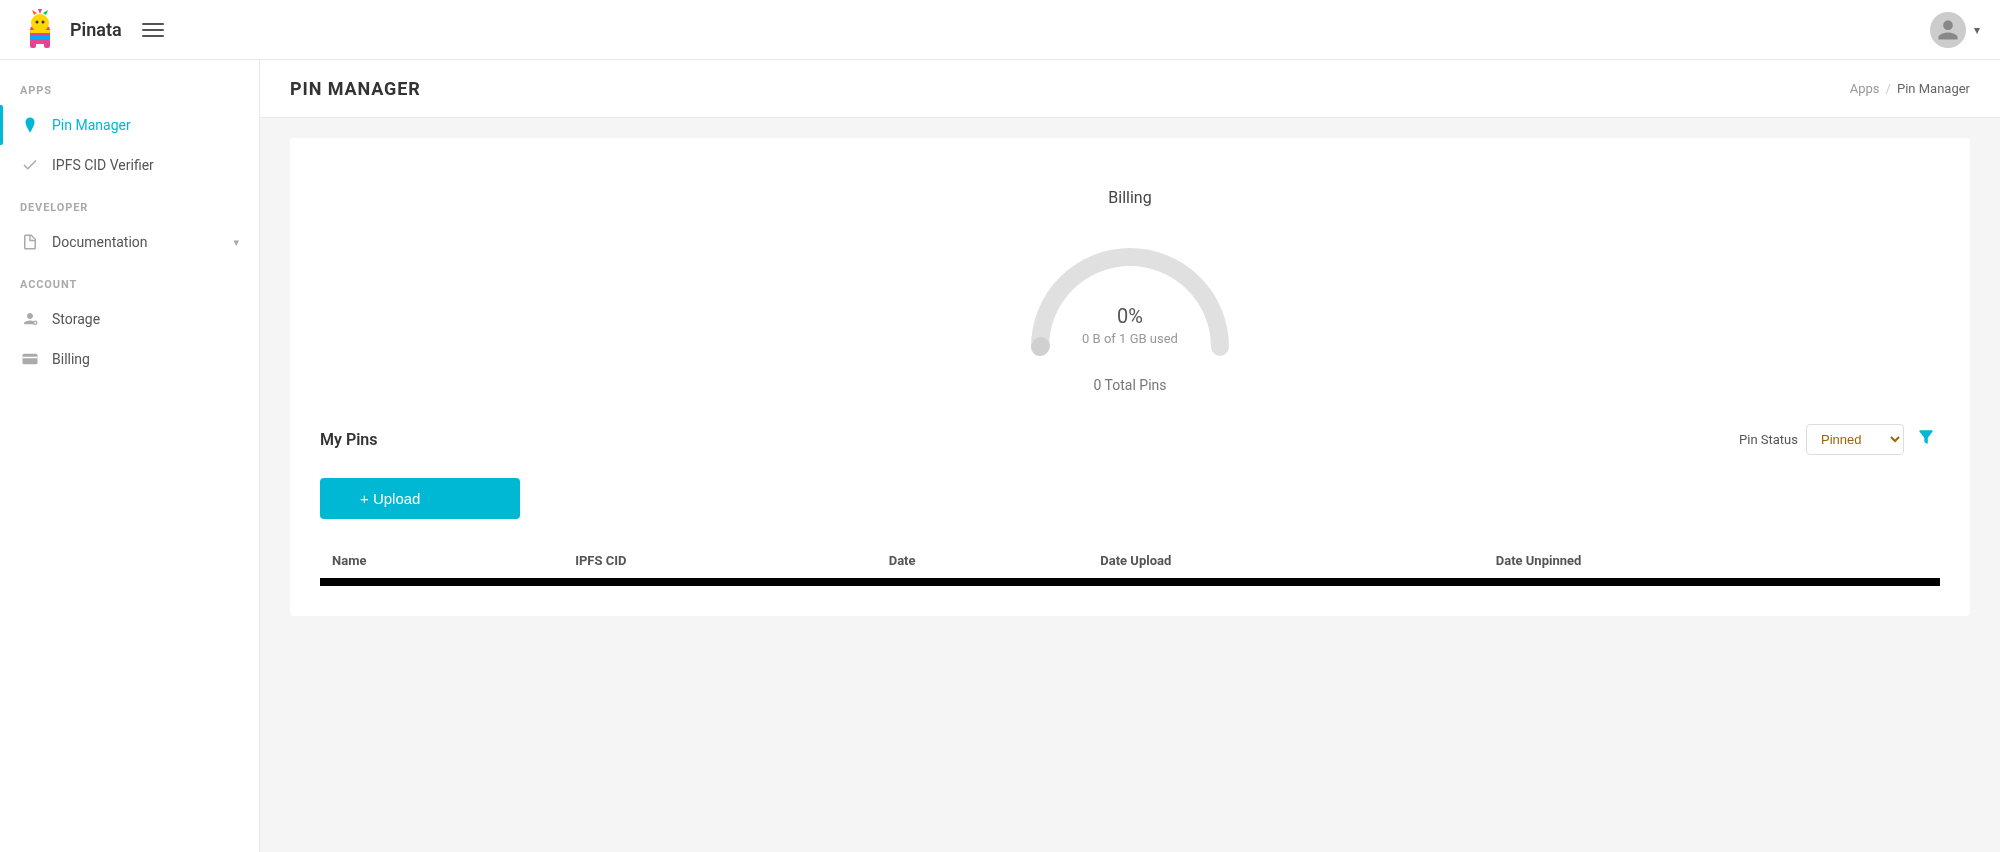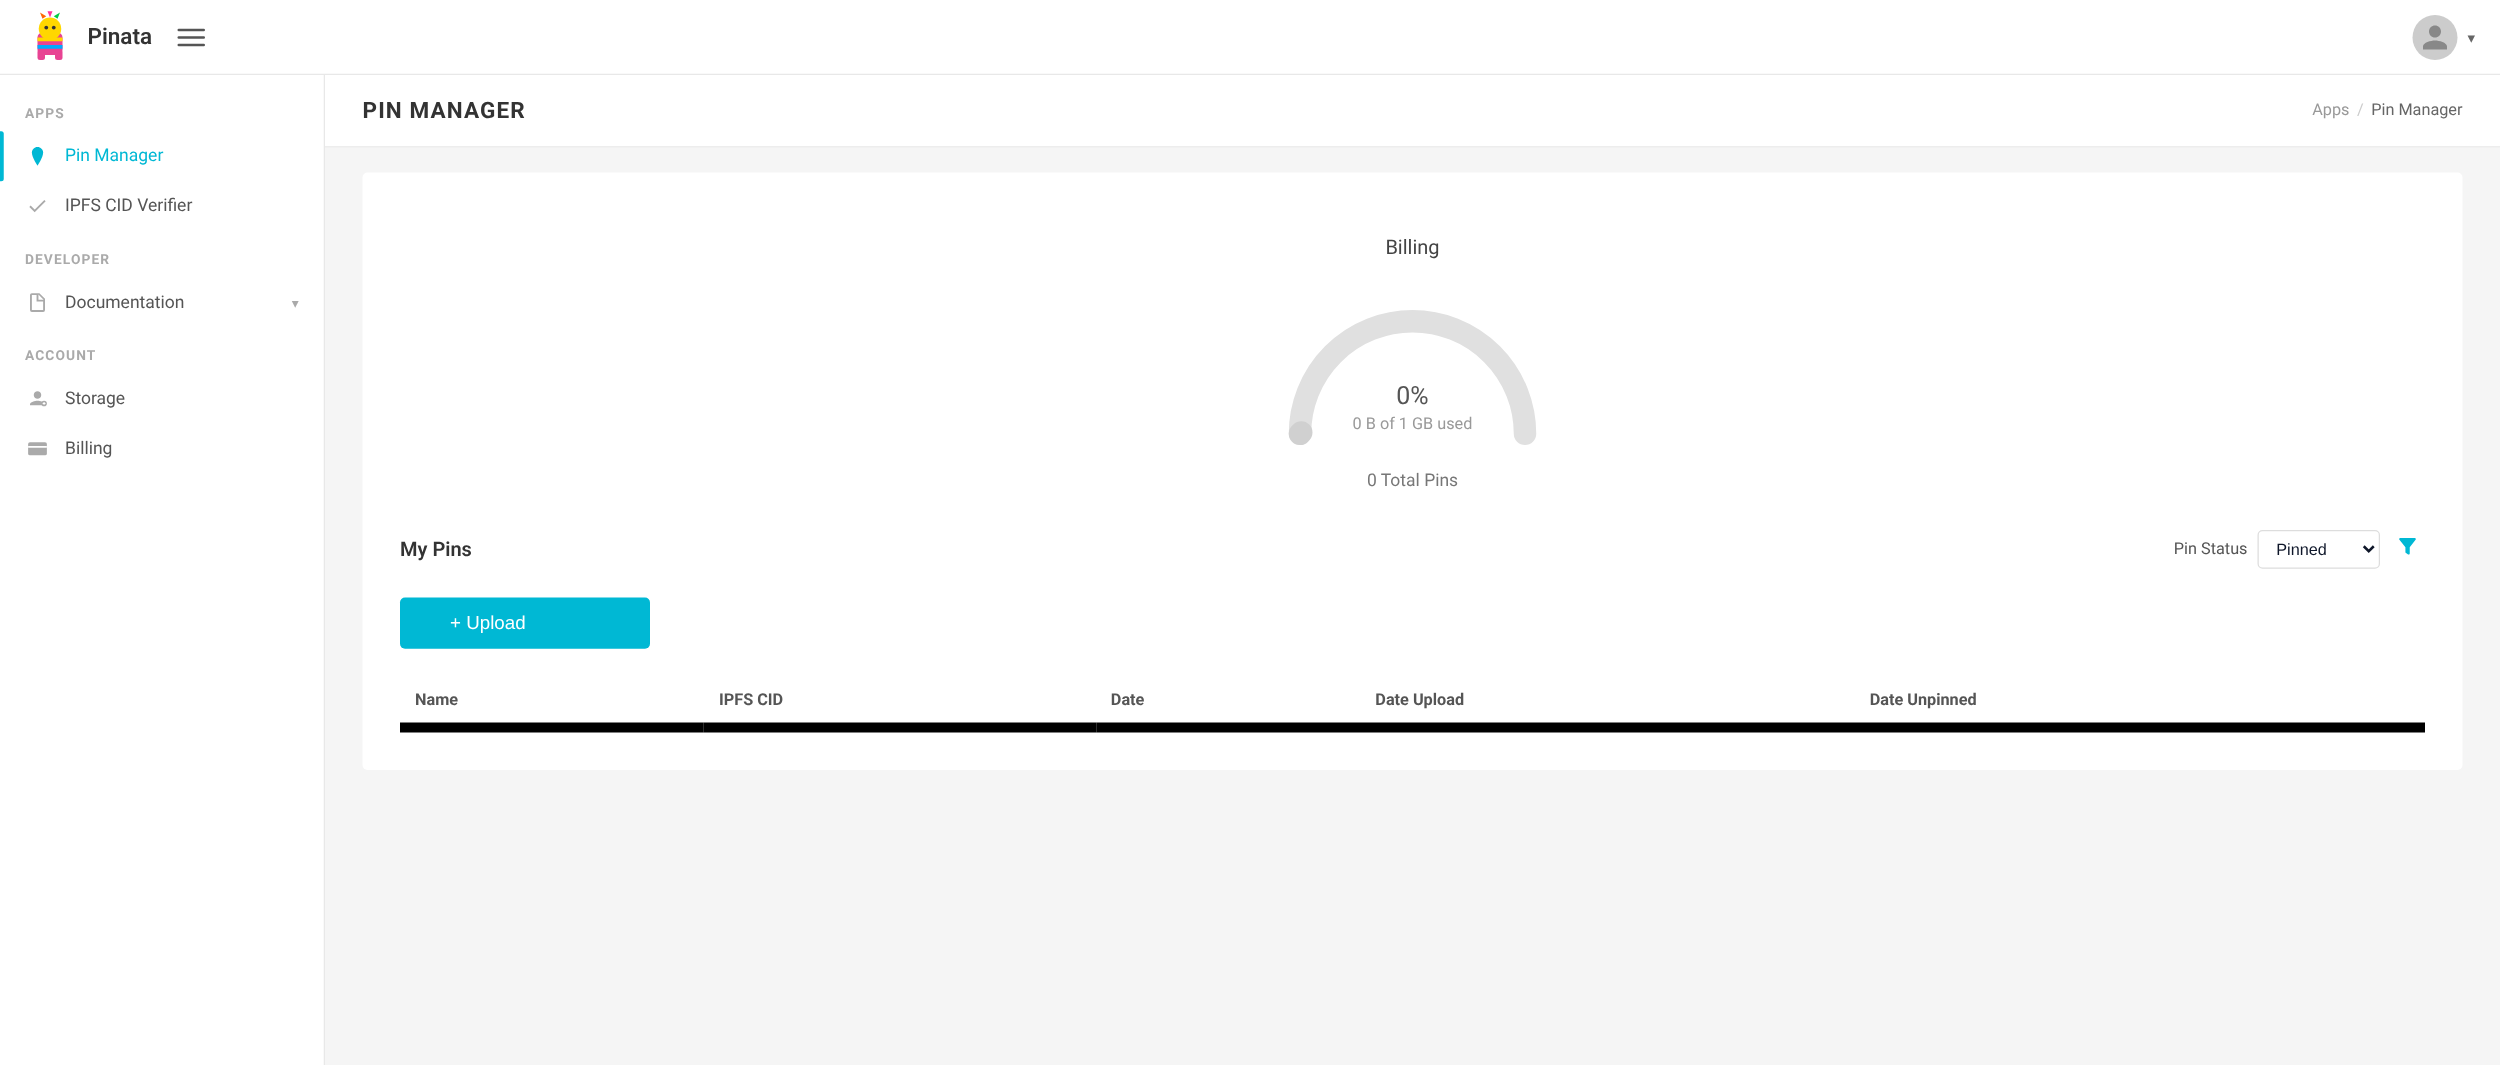--- a/index.html
+++ b/index.html
@@ -176,21 +176,21 @@
     }
     .pin-status-filter {
       display: flex; align-items: center; gap: 8px;
     }
     .pin-status-label { font-size: 13px; color: #555; }
     .pin-status-select {
       border: 1px solid #ddd;
       border-radius: 4px;
       padding: 6px 10px;
       font-size: 13px;
-      color: #0f172a;
+      color: #a16207;
       background: #fff;
       cursor: pointer;
       appearance: auto;
     }
     .filter-icon-btn {
       background: none; border: none; cursor: pointer;
       color: #00b8d4; font-size: 18px; padding: 4px;
     }
 
     

